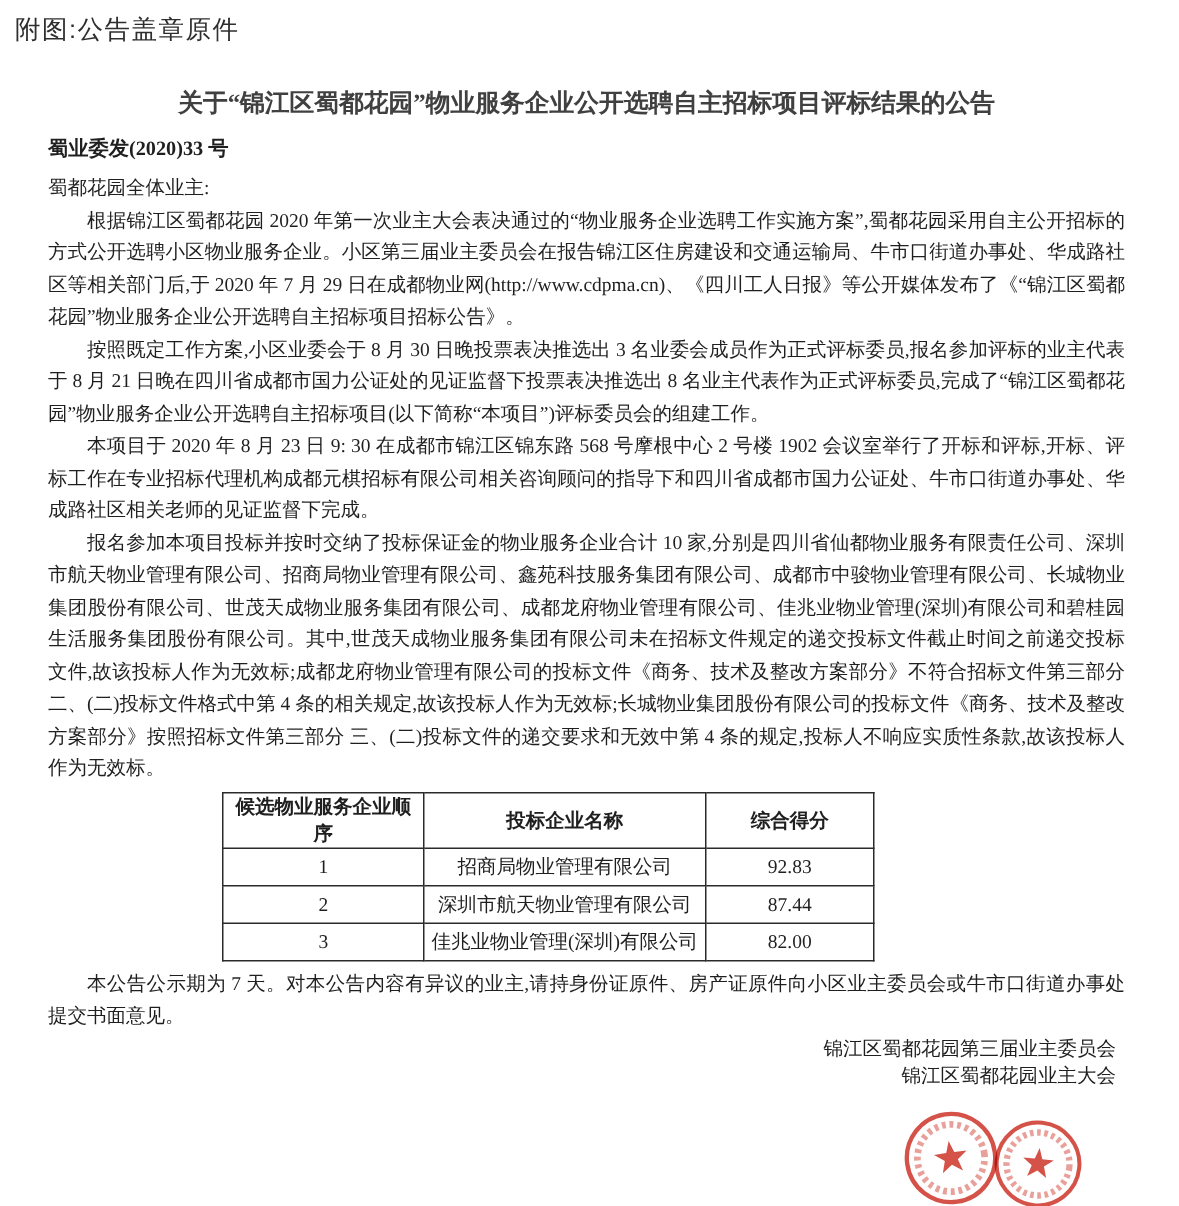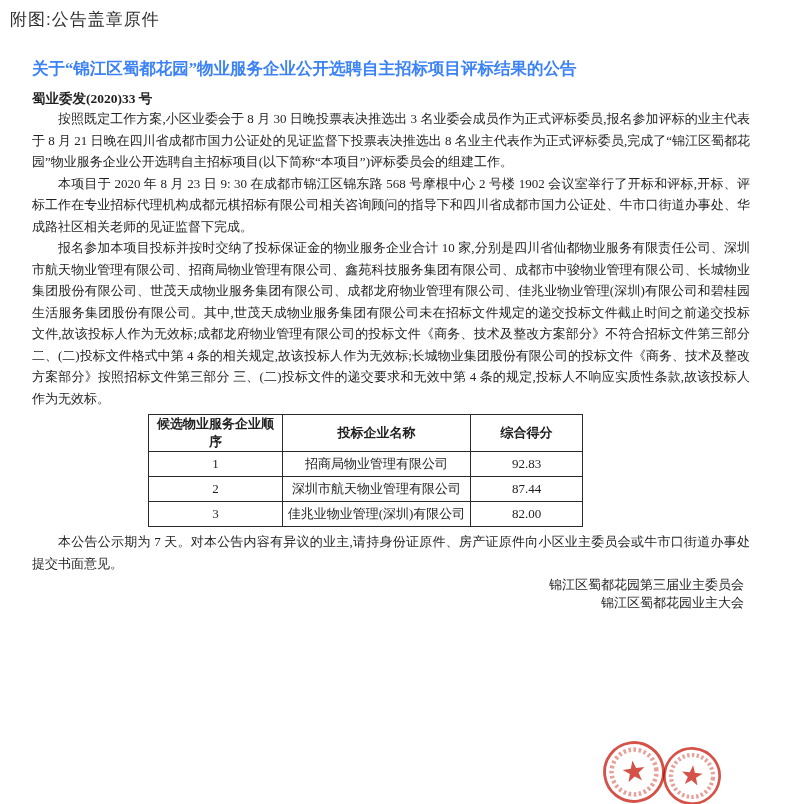--- a/index.html
+++ b/index.html
@@ -8,22 +8,22 @@
     position:relative; width:786px; height:804px; background:#fff;
     overflow:hidden; font-family:"Liberation Serif","DejaVu Serif",serif;
     color:var(--color-text,#1f1f1f);
   }
   .attachment-label {
     padding:8px 0 0 10px; font-family:"Liberation Sans","DejaVu Sans",sans-serif;
     font-weight:400; font-size:17px; color:var(--color-label,#2e2e2e); letter-spacing:1px;
   }
   .doc { width:718px; margin:0 auto 0 32px; }
   .doc-title {
-    margin-top:26px; font-weight:700; font-size:16.5px;
-    line-height:24px; color:#3b82f6;
+    margin-top:26px; text-align:center; font-weight:700; font-size:16.5px;
+    line-height:24px; color:#404040;
   }
   .doc-number {
     margin-top:8px; text-align:left; font-weight:700; font-size:13.5px; line-height:19px;
   }
   .salutation { margin-top:6px; font-size:13px; line-height:21.5px; }
   .para {
     font-size:13px; line-height:21.5px; text-align:justify; text-justify:inter-ideograph;
     text-indent:2em; word-break:break-all;
   }
   .score-table {
@@ -49,21 +49,23 @@
 <div class="page">
 
   <div class="attachment-label">附图:公告盖章原件</div>
 
   <div class="doc">
 
     <h1 class="doc-title">关于“锦江区蜀都花园”物业服务企业公开选聘自主招标项目评标结果的公告</h1>
 
     <div class="doc-number">蜀业委发(2020)33 号</div>
 
+    <p class="salutation">蜀都花园全体业主:</p>
 
+    <p class="para">根据锦江区蜀都花园 2020 年第一次业主大会表决通过的“物业服务企业选聘工作实施方案”,蜀都花园采用自主公开招标的方式公开选聘小区物业服务企业。小区第三届业主委员会在报告锦江区住房建设和交通运输局、牛市口街道办事处、华成路社区等相关部门后,于 2020 年 7 月 29 日在成都物业网(http://www.cdpma.cn)、《四川工人日报》等公开媒体发布了《“锦江区蜀都花园”物业服务企业公开选聘自主招标项目招标公告》。</p>
     <p class="para">按照既定工作方案,小区业委会于 8 月 30 日晚投票表决推选出 3 名业委会成员作为正式评标委员,报名参加评标的业主代表于 8 月 21 日晚在四川省成都市国力公证处的见证监督下投票表决推选出 8 名业主代表作为正式评标委员,完成了“锦江区蜀都花园”物业服务企业公开选聘自主招标项目(以下简称“本项目”)评标委员会的组建工作。</p>
     <p class="para">本项目于 2020 年 8 月 23 日 9: 30 在成都市锦江区锦东路 568 号摩根中心 2 号楼 1902 会议室举行了开标和评标,开标、评标工作在专业招标代理机构成都元棋招标有限公司相关咨询顾问的指导下和四川省成都市国力公证处、牛市口街道办事处、华成路社区相关老师的见证监督下完成。</p>
     <p class="para">报名参加本项目投标并按时交纳了投标保证金的物业服务企业合计 10 家,分别是四川省仙都物业服务有限责任公司、深圳市航天物业管理有限公司、招商局物业管理有限公司、鑫苑科技服务集团有限公司、成都市中骏物业管理有限公司、长城物业集团股份有限公司、世茂天成物业服务集团有限公司、成都龙府物业管理有限公司、佳兆业物业管理(深圳)有限公司和碧桂园生活服务集团股份有限公司。其中,世茂天成物业服务集团有限公司未在招标文件规定的递交投标文件截止时间之前递交投标文件,故该投标人作为无效标;成都龙府物业管理有限公司的投标文件《商务、技术及整改方案部分》不符合招标文件第三部分 二、(二)投标文件格式中第 4 条的相关规定,故该投标人作为无效标;长城物业集团股份有限公司的投标文件《商务、技术及整改方案部分》按照招标文件第三部分 三、(二)投标文件的递交要求和无效中第 4 条的规定,投标人不响应实质性条款,故该投标人作为无效标。</p>
 
     <table class="score-table">
       <thead>
         <tr>
           <th class="col-rank">候选物业服务企业顺序</th>
           <th class="col-company">投标企业名称</th>
           <th class="col-score">综合得分</th>

